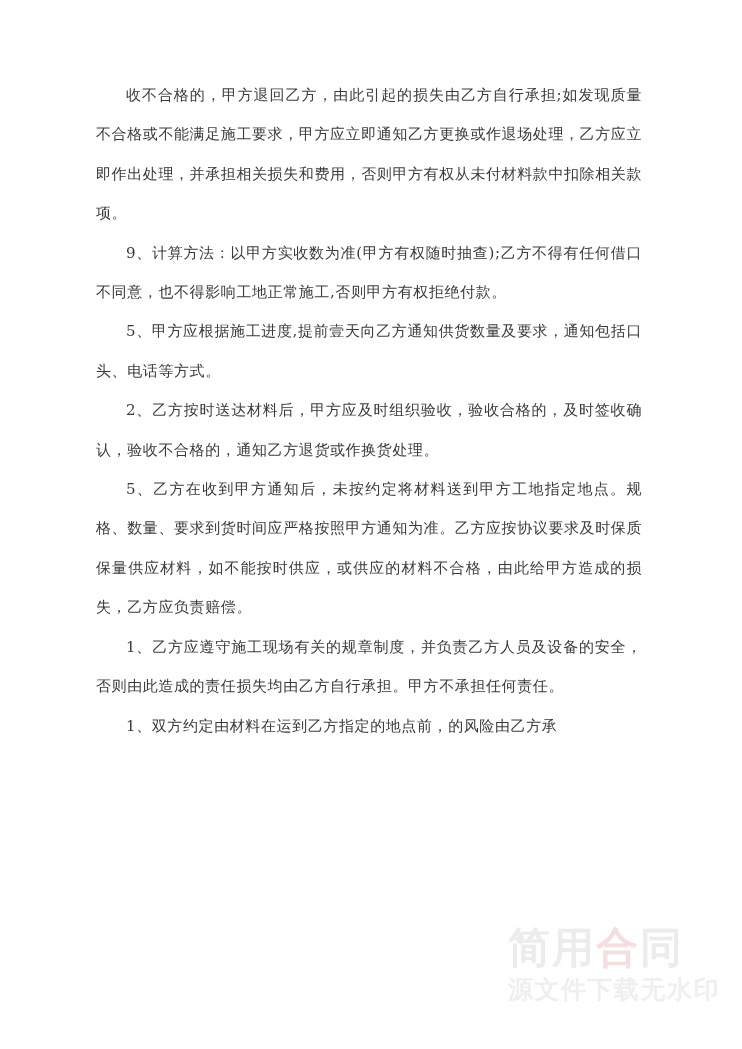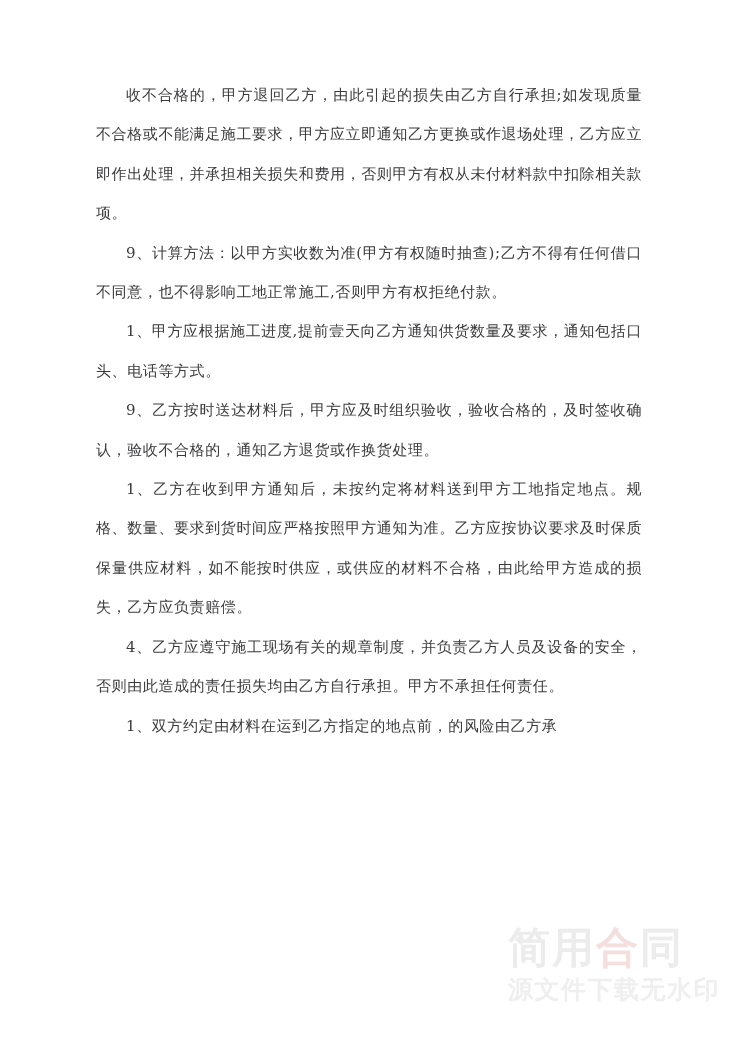--- a/index.html
+++ b/index.html
@@ -92,24 +92,24 @@
   }
 </style>
 </head>
 <body>
 
 <div id="page">
 
   <div id="doc-body">
     <p class="para indent">收不合格的，甲方退回乙方，由此引起的损失由乙方自行承担;如发现质量不合格或不能满足施工要求，甲方应立即通知乙方更换或作退场处理，乙方应立即作出处理，并承担相关损失和费用，否则甲方有权从未付材料款中扣除相关款项。</p>
     <p class="para indent">9、计算方法：以甲方实收数为准(甲方有权随时抽查);乙方不得有任何借口不同意，也不得影响工地正常施工,否则甲方有权拒绝付款。</p>
-    <p class="para indent">1、甲方应根据施工进度,提前壹天向乙方通知供货数量及要求，通知包括口头、电话等方式。</p>
-    <p class="para indent">9、乙方按时送达材料后，甲方应及时组织验收，验收合格的，及时签收确认，验收不合格的，通知乙方退货或作换货处理。</p>
-    <p class="para indent">1、乙方在收到甲方通知后，未按约定将材料送到甲方工地指定地点。规格、数量、要求到货时间应严格按照甲方通知为准。乙方应按协议要求及时保质保量供应材料，如不能按时供应，或供应的材料不合格，由此给甲方造成的损失，乙方应负责赔偿。</p>
-    <p class="para indent">4、乙方应遵守施工现场有关的规章制度，并负责乙方人员及设备的安全，否则由此造成的责任损失均由乙方自行承担。甲方不承担任何责任。</p>
+    <p class="para indent">5、甲方应根据施工进度,提前壹天向乙方通知供货数量及要求，通知包括口头、电话等方式。</p>
+    <p class="para indent">2、乙方按时送达材料后，甲方应及时组织验收，验收合格的，及时签收确认，验收不合格的，通知乙方退货或作换货处理。</p>
+    <p class="para indent">5、乙方在收到甲方通知后，未按约定将材料送到甲方工地指定地点。规格、数量、要求到货时间应严格按照甲方通知为准。乙方应按协议要求及时保质保量供应材料，如不能按时供应，或供应的材料不合格，由此给甲方造成的损失，乙方应负责赔偿。</p>
+    <p class="para indent">1、乙方应遵守施工现场有关的规章制度，并负责乙方人员及设备的安全，否则由此造成的责任损失均由乙方自行承担。甲方不承担任何责任。</p>
     <p class="para indent">1、双方约定由材料在运到乙方指定的地点前，的风险由乙方承</p>
   </div>
 
   <div id="watermark">
     <div id="wm-line1">
       <span class="wm-ch">简</span><span class="wm-ch">用</span><span class="wm-ch accent">合</span><span class="wm-ch">同</span>
     </div>
     <div id="wm-line2">源文件下载无水印</div>
   </div>
 

